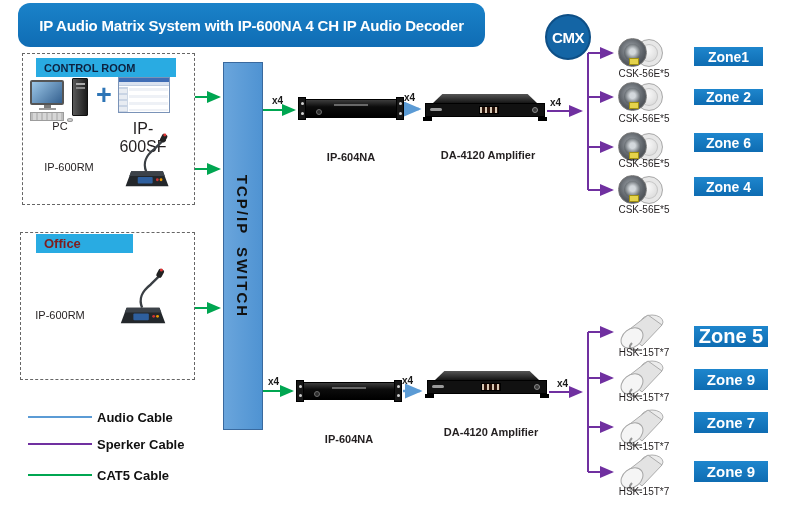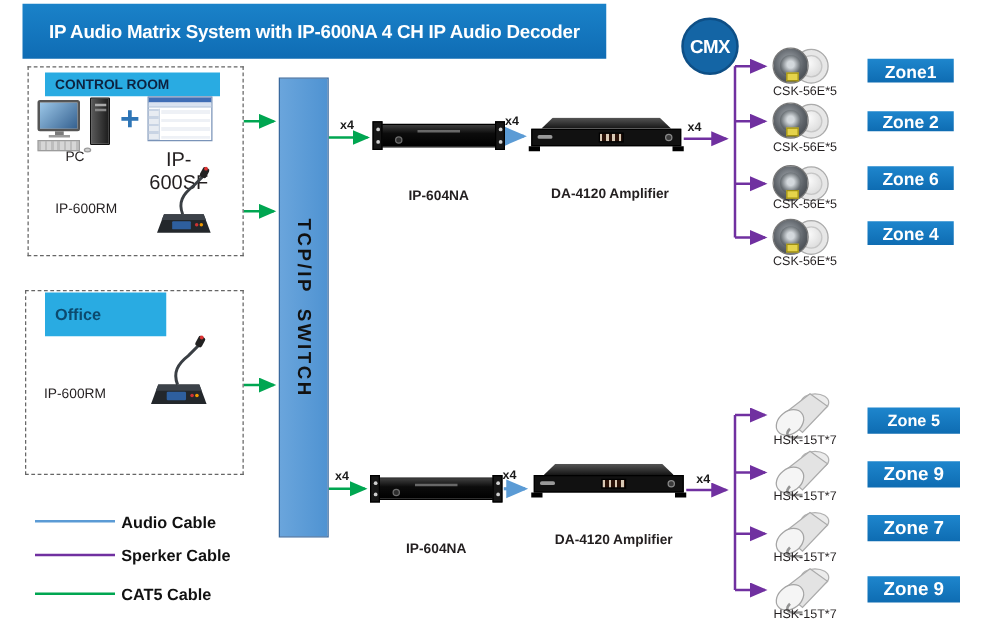--- a/index.html
+++ b/index.html
@@ -1,21 +1,21 @@
 <!DOCTYPE html>
 <html><head>
 <meta charset="utf-8">
 <style>
   * { margin:0; padding:0; box-sizing:border-box; }
   body { background:#fff; font-family:"Liberation Sans", sans-serif; }
   #stage { position:relative; width:794px; height:510px; background:#fff; overflow:hidden; }
 
   
   .banner { position:absolute; left:18px; top:3px; width:467px; height:44px;
-    background:linear-gradient(#1a82c9,#0f6cb4); border-radius:0;
+    background:linear-gradient(#1a82c9,#0f6cb4); border-radius:12px;
     color:#fff; font-weight:bold; font-size:15px; letter-spacing:-0.2px;
     display:flex; align-items:center; justify-content:center; text-align:center; }
   .cmx { position:absolute; left:545px; top:14px; width:46px; height:46px; border-radius:50%;
     background:#1465a5; border:2px solid #0e4f86; color:#fff; font-weight:bold; font-size:15px;
     display:flex; align-items:center; justify-content:center; letter-spacing:-0.5px; }
 
   
   .room { position:absolute; border:1px dashed #666; background:#fff; }
   .room-hdr { position:absolute; background:#29abe2; color:#0d2240; font-weight:bold;
     font-size:11px; display:flex; align-items:center; padding-left:8px; }
@@ -175,21 +175,21 @@
       <path d="M12 42 L46 42 L52 58 L6 58 Z" fill="#23272b"></path>
       <path d="M12 42 L46 42 L48 47 L10 47 Z" fill="#3c4249"></path>
       <rect x="19" y="48" width="16" height="7" rx="1" fill="#2e5f9e"></rect>
       <circle cx="40" cy="51" r="1.5" fill="#c33"></circle>
       <circle cx="44" cy="51" r="1.5" fill="#e90"></circle>
     </svg>
   </div>
   <div class="note" style="left:38px; top:161px; width:62px; font-size:11px;">IP-600RM</div>
 
   <div class="room" style="left:20px; top:232px; width:175px; height:148px;">
-    <div class="room-hdr" style="left:15px; top:1px; width:97px; height:35px; font-size:13px; color:#0c4a6e;">Office</div>
+    <div class="room-hdr" style="left:15px; top:1px; width:97px; height:19px; font-size:13px; color:#7f1d1d;">Office</div>
   </div>
   <div class="micbox" style="left:115px; top:266px;">
     <svg width="58" height="64" viewBox="0 0 60 64">
       <path d="M28 42 C 24 32, 28 25, 37 18 C 42 13, 45 10, 47 8" stroke="#3a3f44" stroke-width="2.5" fill="none"></path>
       <rect x="44" y="2" width="6" height="9" rx="2" fill="#222" transform="rotate(28 47 6)"></rect>
       <circle cx="48" cy="3" r="1.6" fill="#d33"></circle>
       <path d="M12 42 L46 42 L52 58 L6 58 Z" fill="#23272b"></path>
       <path d="M12 42 L46 42 L48 47 L10 47 Z" fill="#3c4249"></path>
       <rect x="19" y="48" width="16" height="7" rx="1" fill="#2e5f9e"></rect>
       <circle cx="40" cy="51" r="1.5" fill="#c33"></circle>
@@ -300,21 +300,21 @@
         <path d="M8 20 L30 3 L44 13 L24 34 Z" fill="#e3e3e3" stroke="#ababab"></path>
         <ellipse cx="14" cy="26" rx="12" ry="9" transform="rotate(-38 14 26)" fill="#f5f5f5" stroke="#a5a5a5"></ellipse>
         <path d="M14 31 c-4 4 -2 7 3 7 h7" fill="none" stroke="#949494" stroke-width="2"></path>
       </svg>
   </div>
   <div class="note" style="left:608px; top:347px; width:72px;">HSK-15T*7</div>
   <div class="note" style="left:608px; top:392px; width:72px;">HSK-15T*7</div>
   <div class="note" style="left:608px; top:441px; width:72px;">HSK-15T*7</div>
   <div class="note" style="left:608px; top:486px; width:72px;">HSK-15T*7</div>
 
-  <div class="zone" style="left:694px; top:326px; width:74px; height:21px; font-size:13px;">Zone 5</div>
+  <div class="zone" style="left:694px; top:326px; width:74px; height:21px; font-size:20px;">Zone 5</div>
   <div class="zone" style="left:694px; top:369px; width:74px; height:21px; font-size:15px;">Zone 9</div>
   <div class="zone" style="left:694px; top:412px; width:74px; height:21px; font-size:15px;">Zone 7</div>
   <div class="zone" style="left:694px; top:461px; width:74px; height:21px; font-size:15px;">Zone 9</div>
 
   <div class="leg-line leg-audio" style="left:28px; top:416px;"></div>
   <div class="leg-lbl" style="left:97px; top:410px;">Audio Cable</div>
   <div class="leg-line leg-spk" style="left:28px; top:443px;"></div>
   <div class="leg-lbl" style="left:97px; top:437px;">Sperker Cable</div>
   <div class="leg-line leg-cat5" style="left:28px; top:474px;"></div>
   <div class="leg-lbl" style="left:97px; top:468px;">CAT5 Cable</div>

